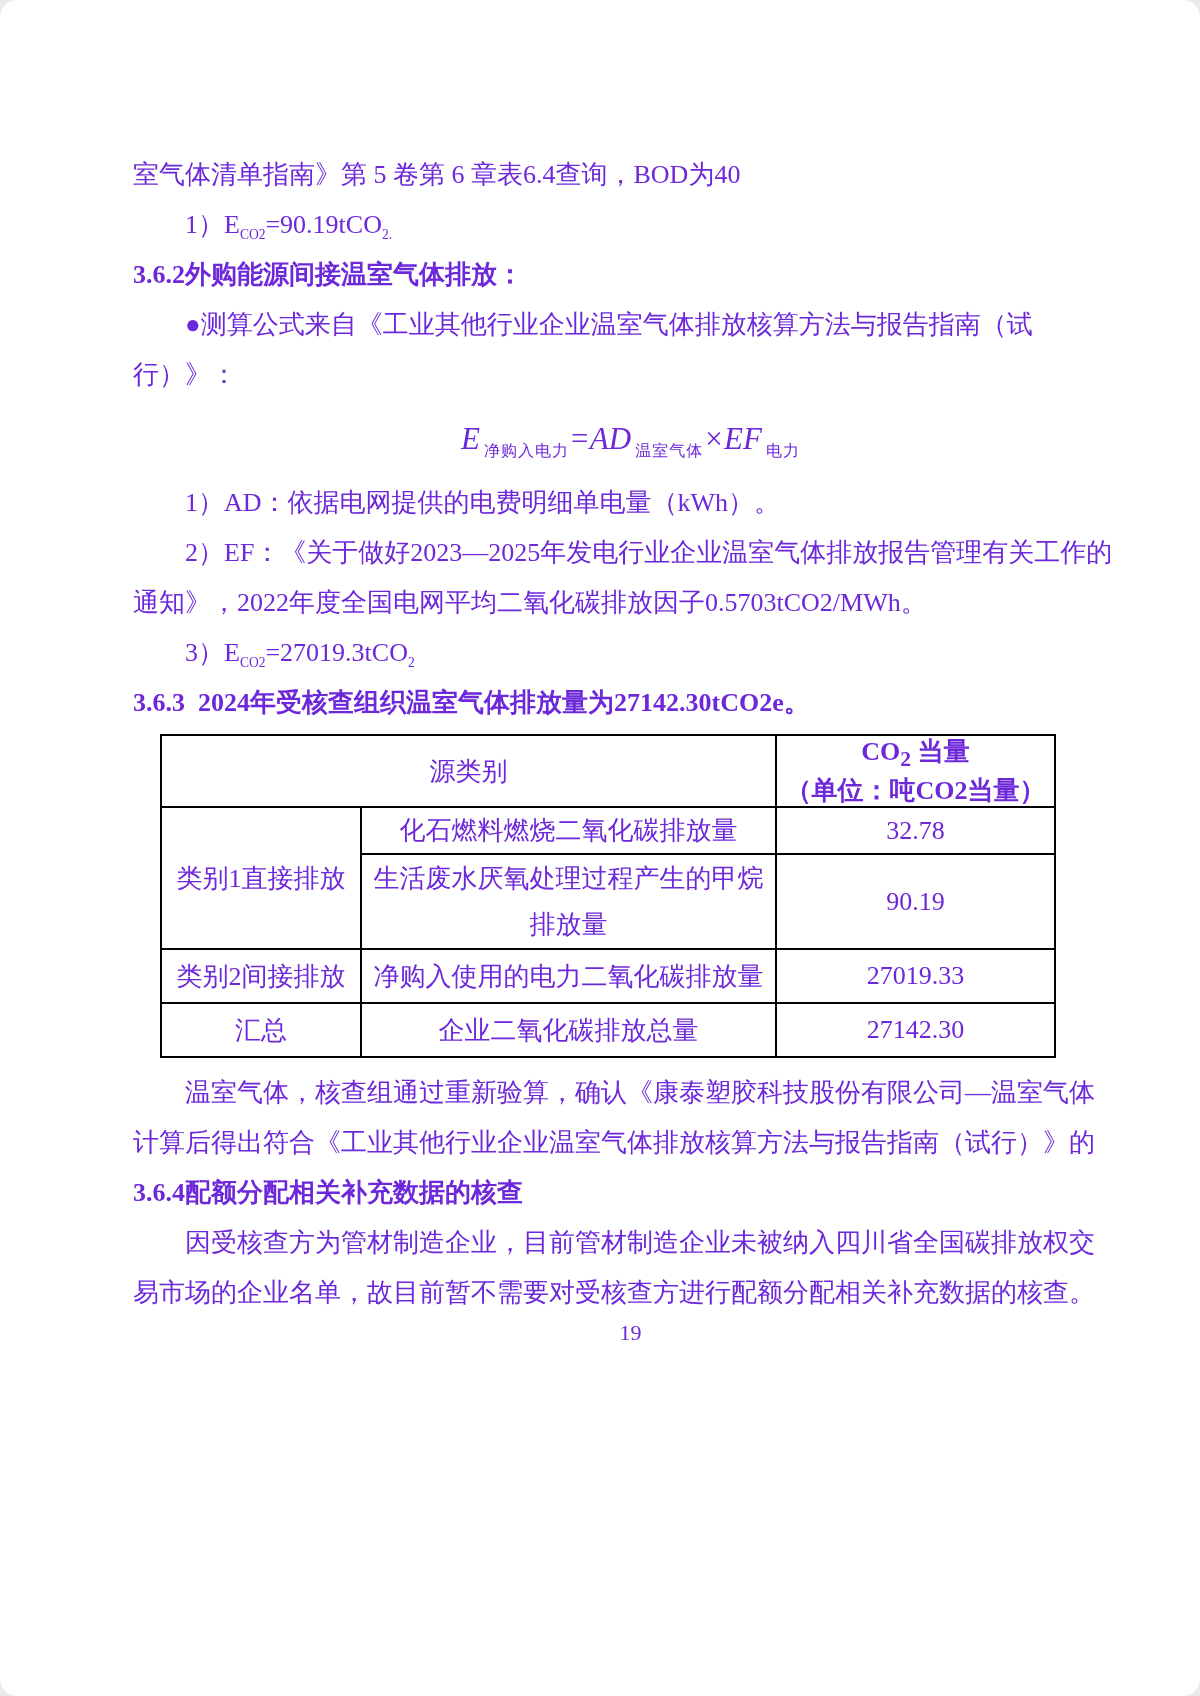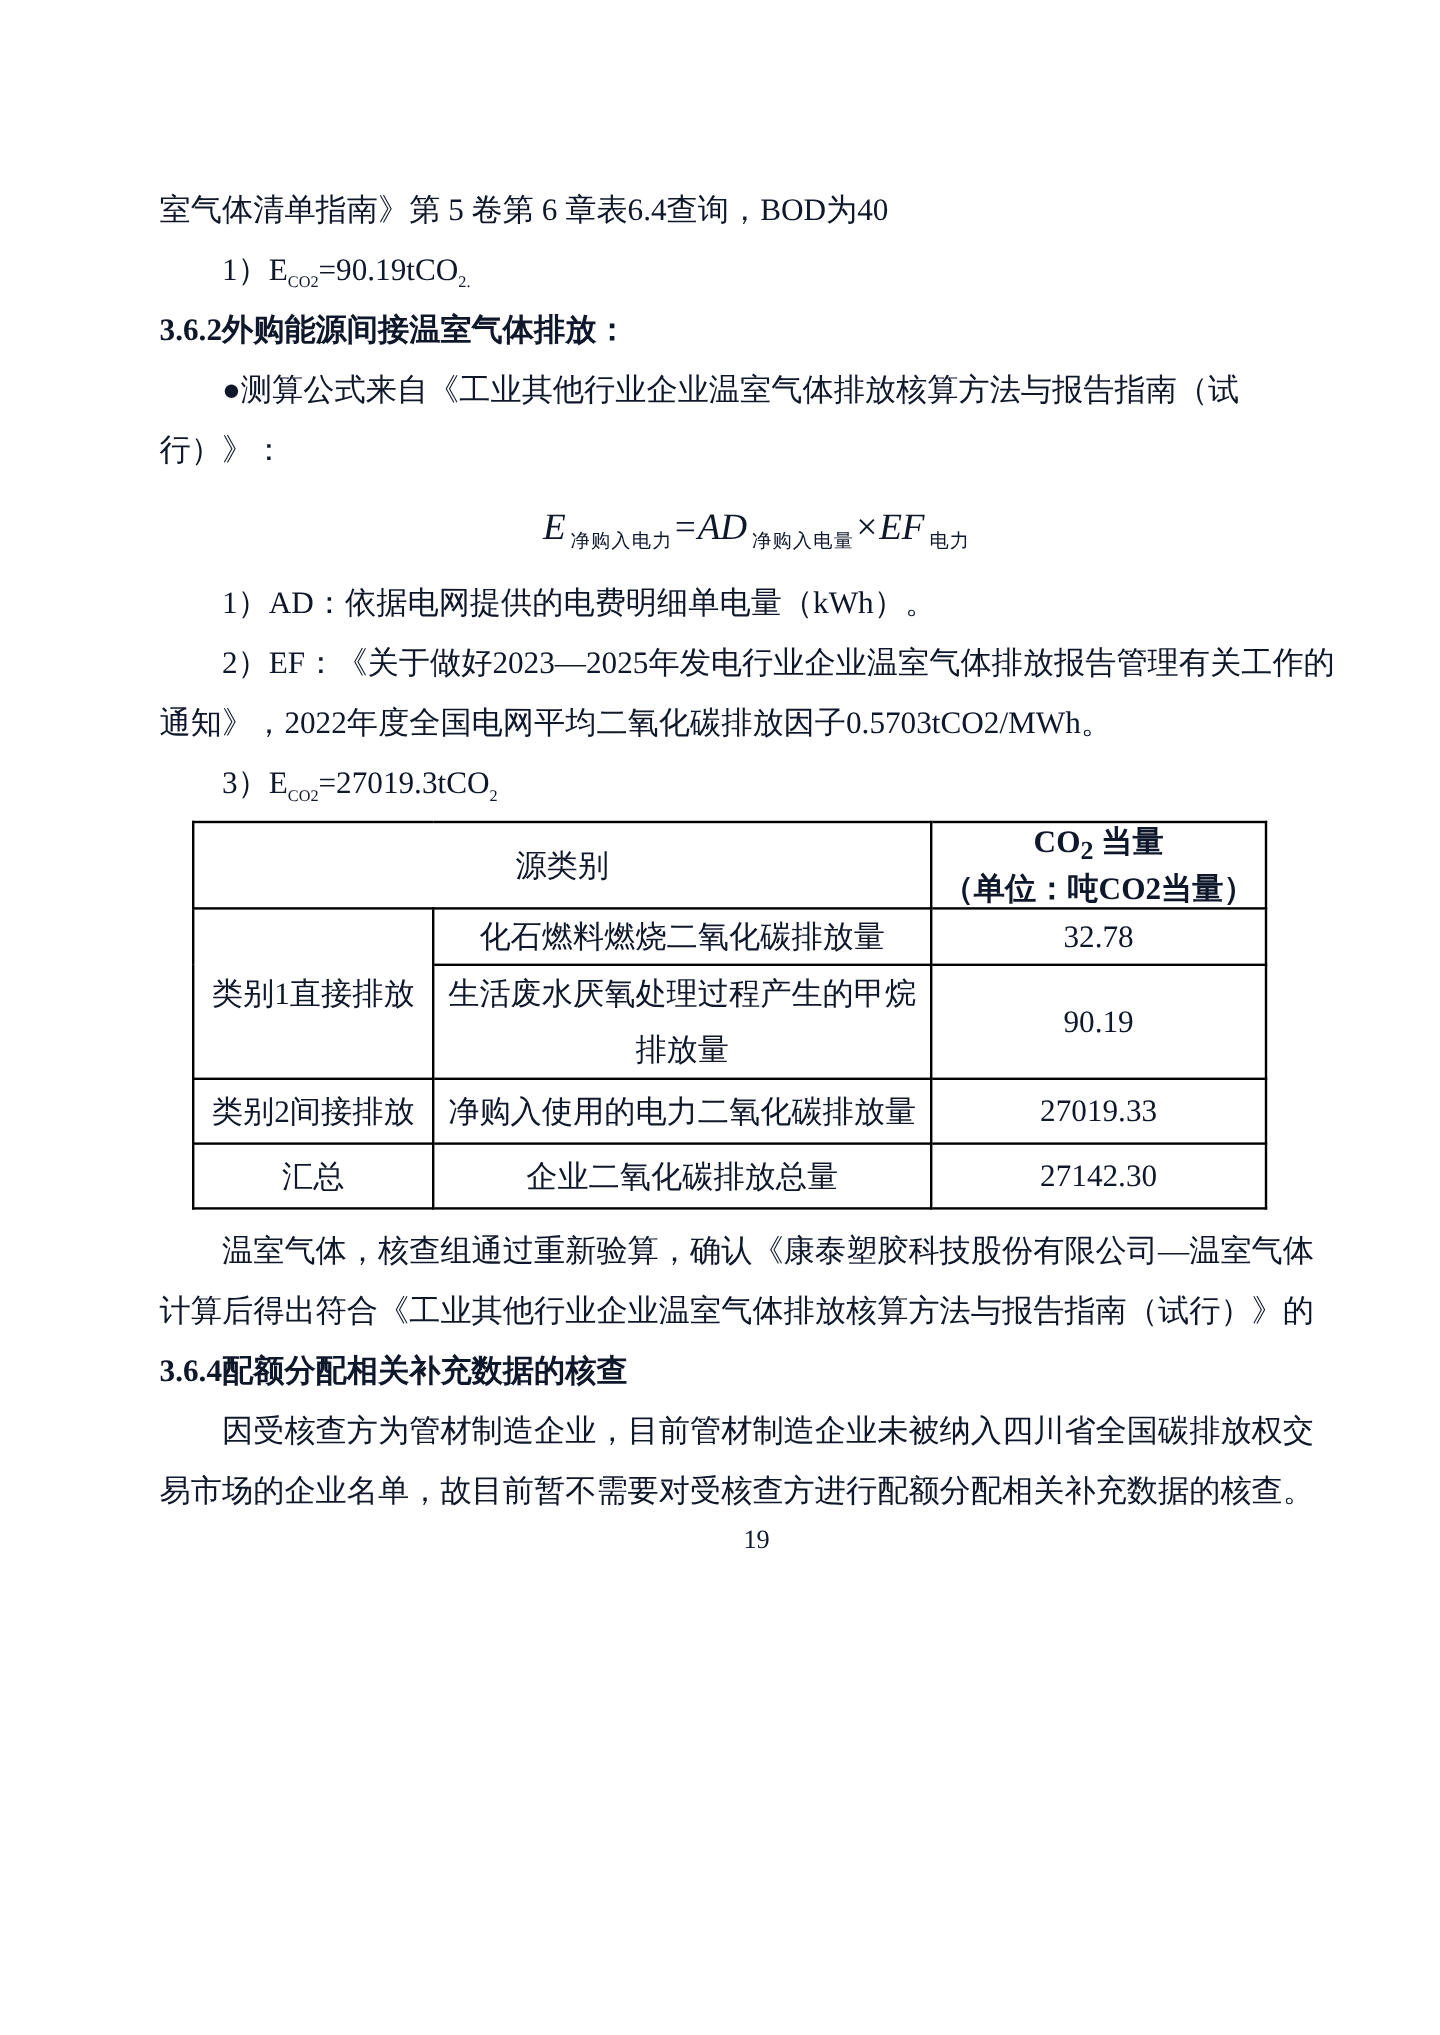--- a/index.html
+++ b/index.html
@@ -1,20 +1,21 @@
 <!DOCTYPE html>
 <html><head>
 <meta charset="utf-8">
 <style>
   html,body{margin:0;padding:0;background:#e9e9e9;}
   .page{
     width:1200px;height:1696px;background:#ffffff;margin:0 auto;
     box-sizing:border-box;padding:150px 72px 0 133px;position:relative;
-    font-family:"Liberation Serif","DejaVu Serif",serif;color:#0f172a;
+    font-family:"Liberation Serif","DejaVu Serif",serif;color:#6d28d9;
     overflow:hidden;
+    border-radius:17px;
   }
   .ln{font-size:26px;line-height:50px;height:50px;white-space:pre;overflow:visible;}
   .ind{padding-left:52px;}
   .hd{font-weight:bold;}
   .ln sub{font-size:0.52em;line-height:0;}
   
   .formula{
     height:62px;line-height:62px;margin:8px 0 8px 0;text-align:center;
     font-size:31px;font-style:italic;white-space:pre;
   }
@@ -51,28 +52,29 @@
   <div class="ln">室气体清单指南》第 5 卷第 6 章表6.4查询，BOD为40</div>
 
 
   <div class="ln ind"><span>1）E</span><sub>CO2</sub><span>=90.19tCO</span><sub>2.</sub></div>
 
   <div class="ln hd">3.6.2外购能源间接温室气体排放：</div>
 
   <div class="ln ind">●测算公式来自《工业其他行业企业温室气体排放核算方法与报告指南（试</div>
   <div class="ln">行）》：</div>
 
-  <div class="formula"><span class="op">E</span><sub>净购入电力</sub><span class="op">=AD</span><sub>净购入电量</sub><span class="op">×EF</span><sub>电力</sub></div>
+  <div class="formula"><span class="op">E</span><sub>净购入电力</sub><span class="op">=AD</span><sub>温室气体</sub><span class="op">×EF</span><sub>电力</sub></div>
 
   <div class="ln ind">1）AD：依据电网提供的电费明细单电量（kWh）。</div>
   <div class="ln ind">2）EF：《关于做好2023—2025年发电行业企业温室气体排放报告管理有关工作的</div>
   <div class="ln">通知》，2022年度全国电网平均二氧化碳排放因子0.5703tCO2/MWh。</div>
 
   <div class="ln ind"><span>3）E</span><sub>CO2</sub><span>=27019.3tCO</span><sub>2</sub></div>
 
+  <div class="ln hd">3.6.3  2024年受核查组织温室气体排放量为27142.30tCO2e。</div>
 
   <table class="emis">
     <colgroup>
       <col style="width:200px">
       <col style="width:415px">
       <col style="width:279px">
     </colgroup>
     <tbody>
       <tr class="thead">
         <td colspan="2" class="srch">源类别</td>

